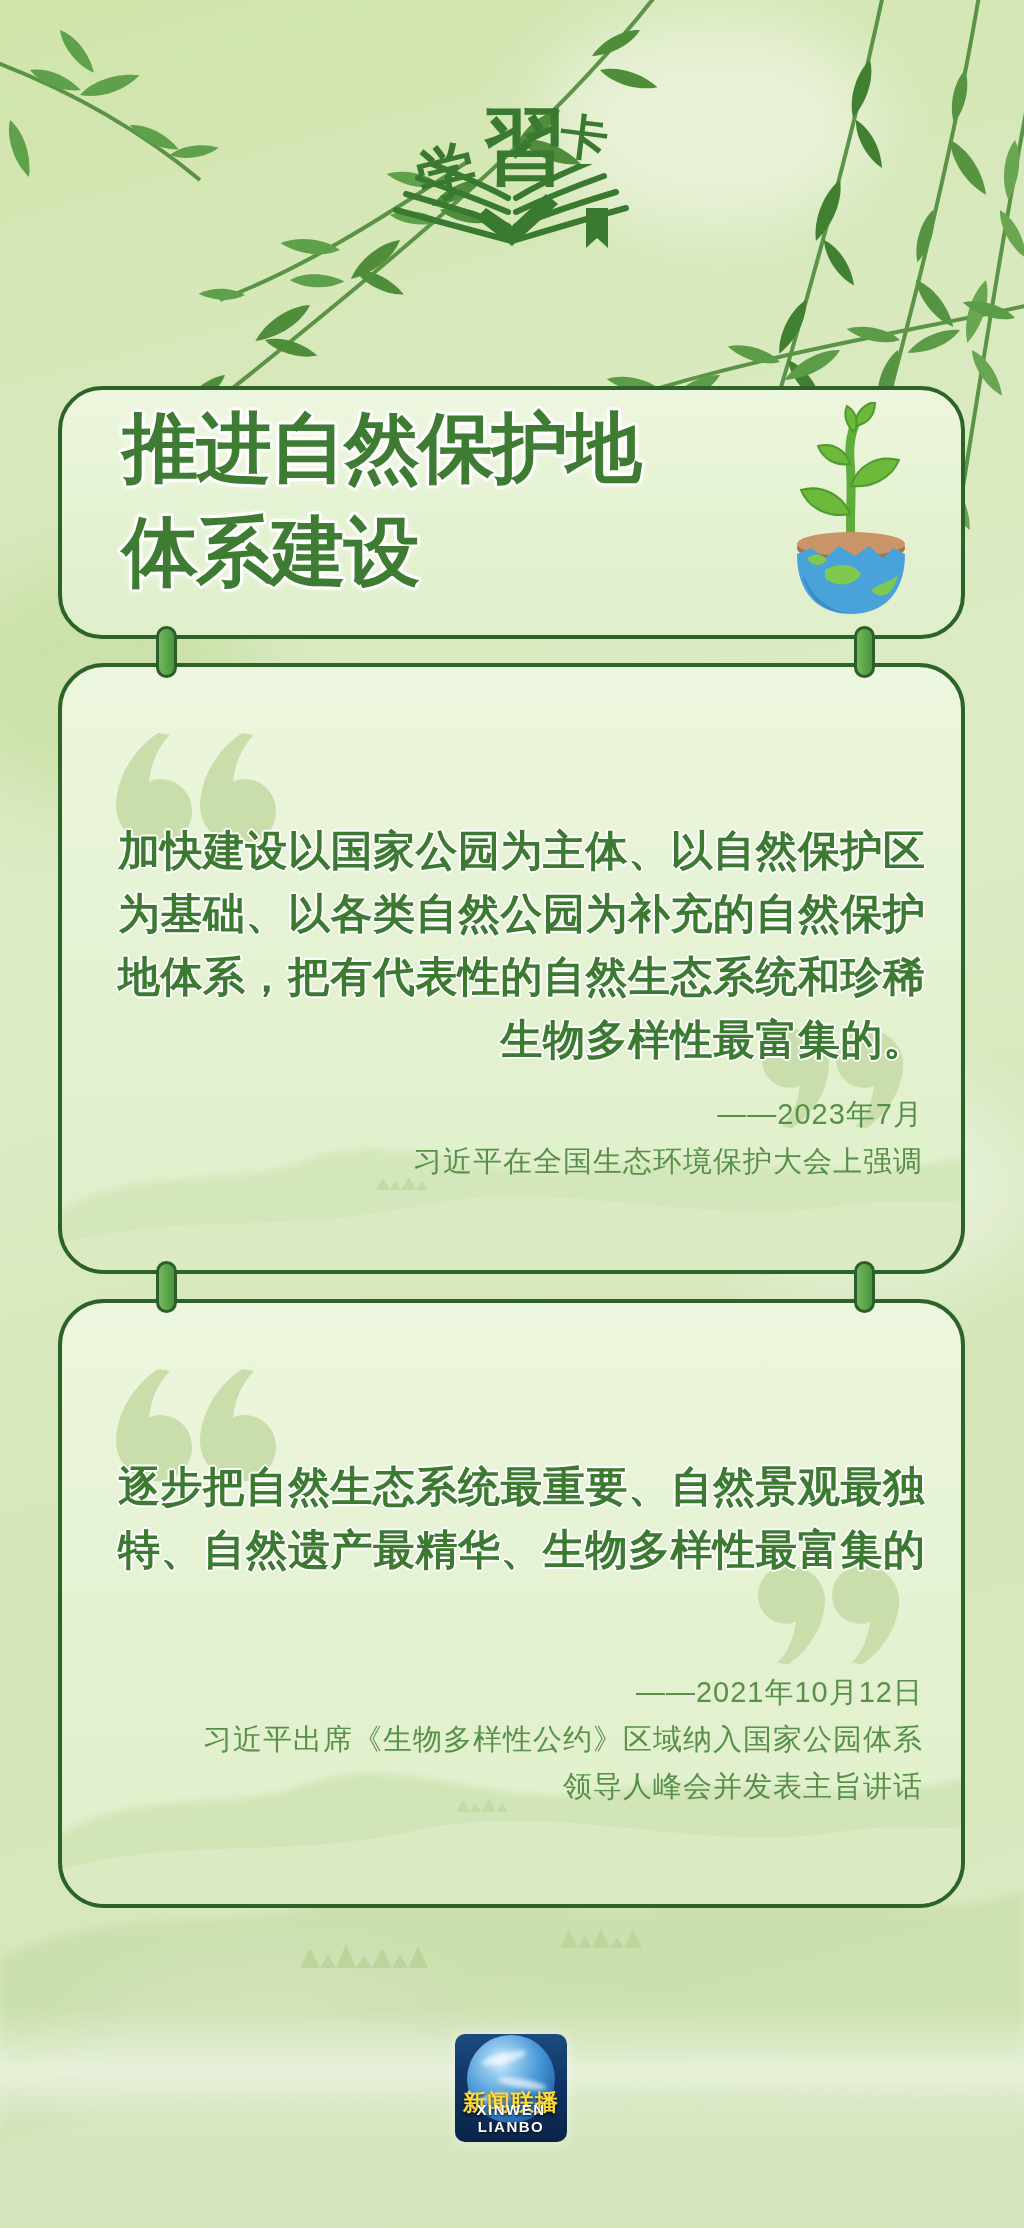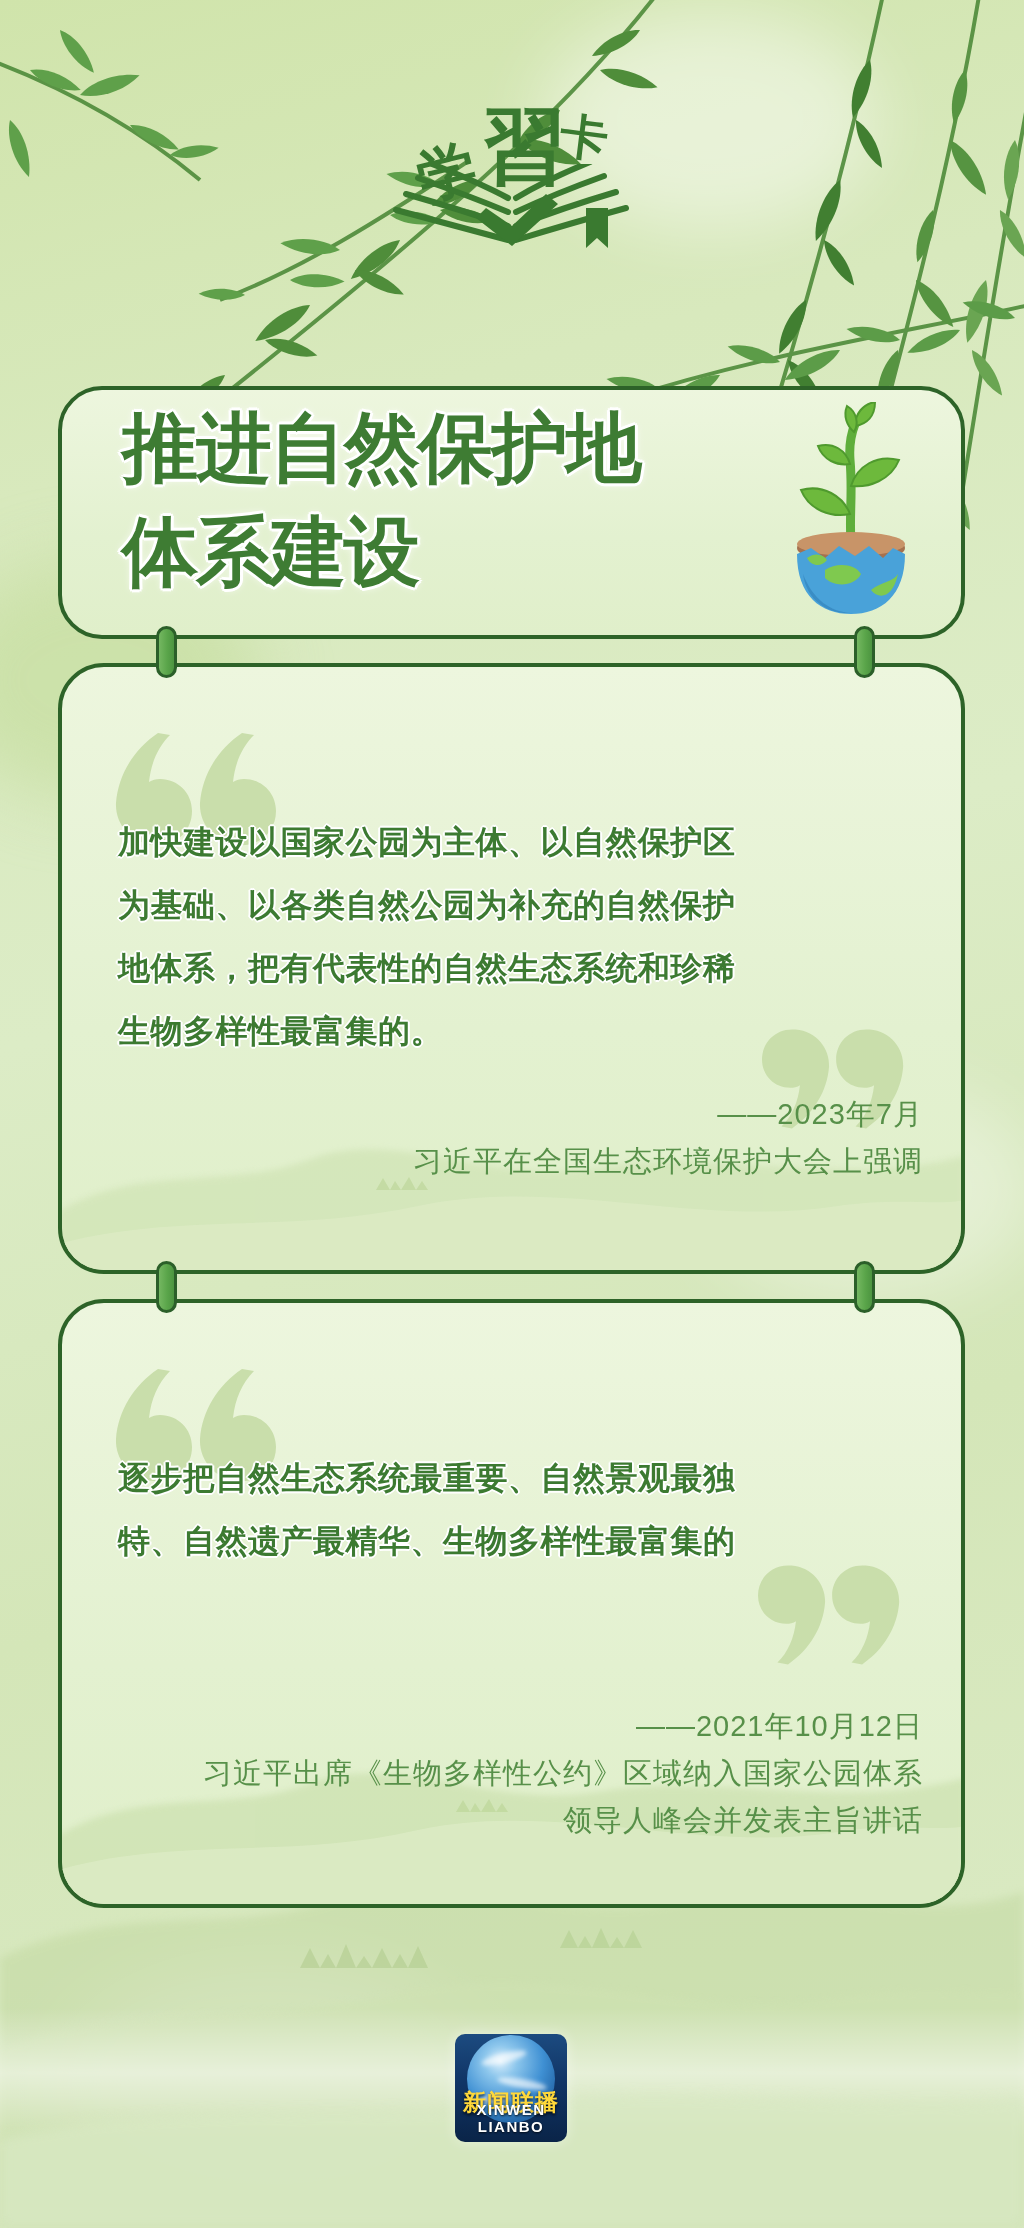--- a/index.html
+++ b/index.html
@@ -30,33 +30,33 @@
   .title-card{top:386px;height:253px;border-radius:44px;overflow:visible;}
   .quote-card{border-radius:46px;}
   .card1{top:663px;height:611px;}
   .card2{top:1299px;height:609px;}
 
   .title-text{position:absolute;left:60px;top:6px;font-size:76px;line-height:104px;
     font-weight:900;letter-spacing:-2px;color:#3e7c33;white-space:nowrap;
     text-shadow:3px 0 0 #fff,-3px 0 0 #fff,0 3px 0 #fff,0 -3px 0 #fff,2px 2px 0 #fff,-2px -2px 0 #fff,2px -2px 0 #fff,-2px 2px 0 #fff,0 0 10px #ffffff;}
   .sapling{position:absolute;right:30px;top:12px;}
 
-  .qtext{position:absolute;left:56px;top:144px;font-size:32px;line-height:63px;
+  .qtext{position:absolute;left:56px;top:152px;font-size:42px;line-height:63px;
     font-weight:900;color:#3c7a31;letter-spacing:0.5px;white-space:nowrap;z-index:3;
-    text-shadow:2px 0 0 #fff,-2px 0 0 #fff,0 2px 0 #fff,0 -2px 0 #fff,1px 1px 0 #fff,-1px -1px 0 #fff,1px -1px 0 #fff,-1px 1px 0 #fff;}
+    text-shadow:2px 0 0 #fff,-2px 0 0 #fff,0 2px 0 #fff,0 -2px 0 #fff,1px 1px 0 #fff,-1px -1px 0 #fff,1px -1px 0 #fff,-1px 1px 0 #fff;text-align:right;}
   .qmark{position:absolute;z-index:2;}
   .q-open{left:44px;top:64px;}
   .q-close{transform:rotate(180deg);}
   .card1 .q-close{left:700px;top:352px;}
   .card2 .q-close{left:696px;top:252px;}
 
   .attr{position:absolute;right:38px;text-align:right;font-size:29px;line-height:47px;
     color:#579049;font-weight:500;z-index:3;letter-spacing:1px;}
   .card1 .attr{top:424px;}
-  .card2 .attr{top:400px;}
+  .card2 .attr{top:366px;}
 
   .card-mts{position:absolute;left:-4px;bottom:-4px;z-index:1;}
   .m-soft{filter:blur(3px);}
 
   
   .peg{position:absolute;width:21px;height:52px;box-sizing:border-box;
     background:linear-gradient(90deg,#74b761 0%,#5aa54a 55%,#4c9440 100%);
     border:3px solid #2b5f29;border-radius:11px;z-index:4;}
 
   

